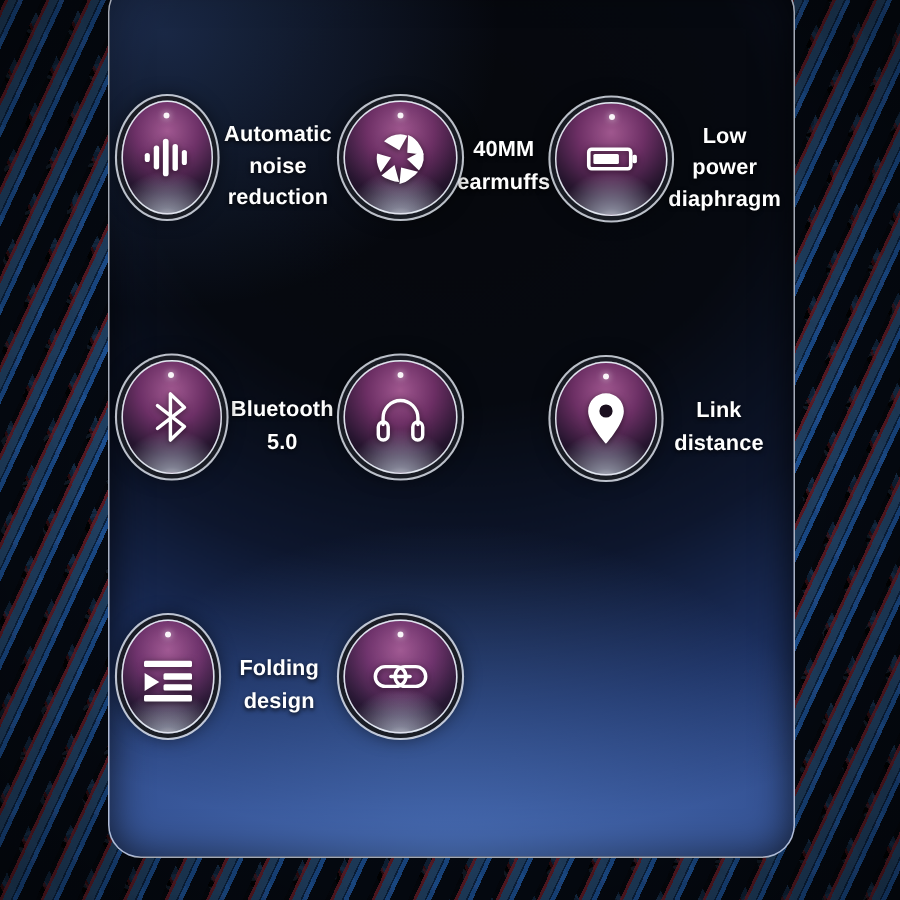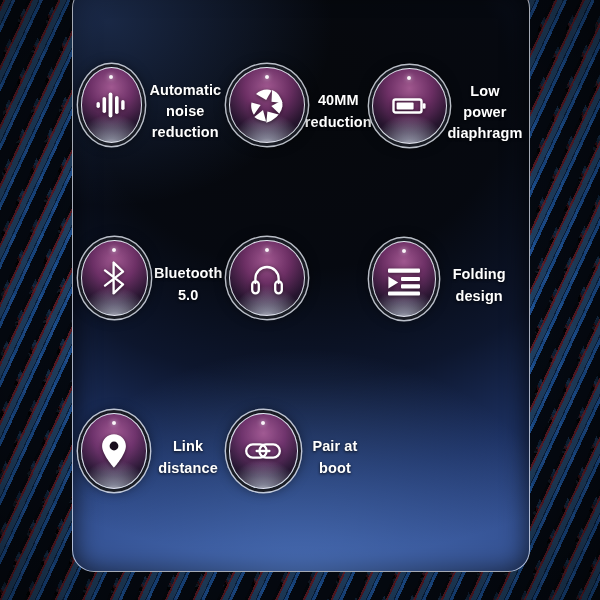--- a/index.html
+++ b/index.html
@@ -156,21 +156,21 @@
                 <path d="M35.4 21.6a15.5 15.5 0 0 0-.7-6.2l-10.4 5.6 8 7.7a15.5 15.5 0 0 0 3.1-7.1z"></path>
                 <path d="M26.8 33.9a15.5 15.5 0 0 0 4.9-4.4l-11.3-2.9-1.1 11.1a15.5 15.5 0 0 0 7.5-3.8z"></path>
                 <path d="M13.5 35.2a15.5 15.5 0 0 0 5.6 1.2l-3.1-11.4-8.7 7a15.5 15.5 0 0 0 6.2 3.2z"></path>
                 <path d="M4.9 25.5a15.5 15.5 0 0 0 2 4.3l6.8-9.8-9.2-2.6a15.5 15.5 0 0 0 .4 8.1z"></path>
               </g>
               <circle cx="20" cy="20" r="6.4" fill="none" stroke="#fff" stroke-width="0"></circle>
             </svg>
           </span>
         </div>
         <div class="caption">40MM
-reduction</div>
+earmuffs</div>
       </div>
 
       <div class="cell r2">
         <div class="badge">
           <span class="glyph">
             <svg viewBox="0 0 40 40">
               <rect x="4.5" y="13.5" width="28" height="13" rx="2" fill="none" stroke="#fff" stroke-width="2.4"></rect>
               <rect x="7.6" y="16.6" width="17" height="6.8" rx="1" fill="#fff"></rect>
               <rect x="33.6" y="17.2" width="3" height="5.6" rx="1.2" fill="#fff"></rect>
             </svg>
@@ -194,57 +194,56 @@
       <div class="cell r2">
         <div class="badge">
           <span class="glyph">
             <svg viewBox="0 0 40 40" fill="none" stroke="#fff" stroke-width="2.3">
               <path d="M8.4 25 V20.6 a11.6 11.6 0 0 1 23.2 0 V25" stroke-linecap="round"></path>
               <rect x="5.2" y="23.3" width="6.6" height="12" rx="3.3"></rect>
               <rect x="28.2" y="23.3" width="6.6" height="12" rx="3.3"></rect>
             </svg>
           </span>
         </div>
+      </div>
+
+      <div class="cell r3">
+        <div class="badge">
+          <span class="glyph">
+            <svg viewBox="0 0 40 40">
+              <path d="M20 3.2c-6.6 0-11.9 5.3-11.9 11.9 0 8.6 11.9 21.7 11.9 21.7s11.9-13.1 11.9-21.7c0-6.6-5.3-11.9-11.9-11.9z" fill="#fff"></path>
+              <circle cx="20" cy="15" r="4.4" fill="#1a0f1e"></circle>
+            </svg>
+          </span>
+        </div>
+        <div class="caption">Link distance</div>
       </div>
 
       <div class="cell r3">
         <div class="badge">
           <span class="glyph">
             <svg viewBox="0 0 40 40" fill="#fff">
               <rect x="4" y="9.5" width="32" height="4.2" rx="1"></rect>
               <rect x="17" y="17.9" width="19" height="4.2" rx="1"></rect>
               <rect x="17" y="25.2" width="19" height="4.2" rx="1"></rect>
               <rect x="4" y="32.4" width="32" height="4.2" rx="1"></rect>
               <path d="M4.4 17.6 L14.2 23.6 L4.4 29.6 Z"></path>
             </svg>
           </span>
         </div>
         <div class="caption">Folding design</div>
       </div>
 
       <div class="cell r3">
         <div class="badge">
           <span class="glyph">
-            <svg viewBox="0 0 40 40">
-              <path d="M20 3.2c-6.6 0-11.9 5.3-11.9 11.9 0 8.6 11.9 21.7 11.9 21.7s11.9-13.1 11.9-21.7c0-6.6-5.3-11.9-11.9-11.9z" fill="#fff"></path>
-              <circle cx="20" cy="15" r="4.4" fill="#1a0f1e"></circle>
-            </svg>
-          </span>
-        </div>
-        <div class="caption">Link distance</div>
-      </div>
-
-      <div class="cell r3">
-        <div class="badge">
-          <span class="glyph">
             <svg viewBox="0 0 40 40" fill="none" stroke="#fff" stroke-width="2.3">
               <rect x="3.2" y="13.4" width="20.4" height="13.2" rx="6.6"></rect>
               <rect x="16.4" y="13.4" width="20.4" height="13.2" rx="6.6"></rect>
               <path d="M13.6 20 h12.8" stroke-width="2.3" stroke-linecap="round"></path>
             </svg>
           </span>
         </div>
-        <div class="caption">Pair at boot</div>
       </div>
 
     </div>
   </div>
 </div>
 
 </body></html>

